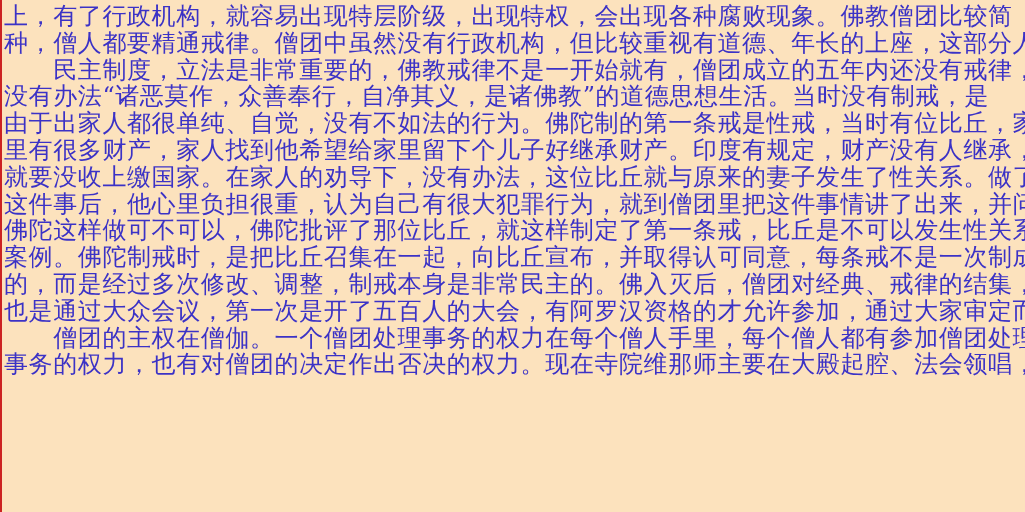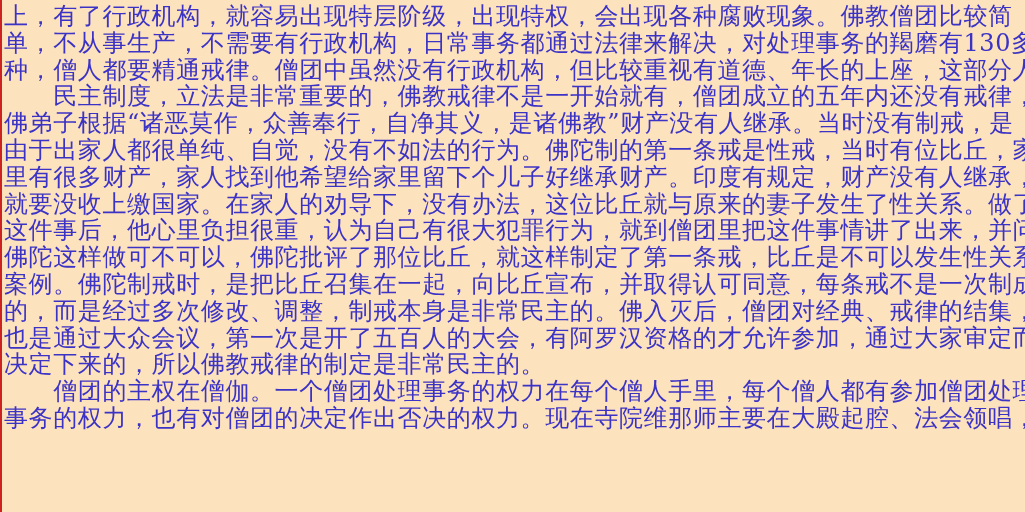--- a/index.html
+++ b/index.html
@@ -44,36 +44,34 @@
 </style>
 </head>
 <body>
 
 <div class="page">
   <div class="scan-edge"></div>
   <div class="text-block">
 
     <div>
       <div class="text-line">上，有了行政机构，就容易出现特层阶级，出现特权，会出现各种腐败现象。佛教僧团比较简</div>
-      <div class="text-line">单，不从事生产，不需要有行政机构，日常事务都通过法律来解决，对处理事务的羯磨有130多</div>
       <div class="text-line">种，僧人都要精通戒律。僧团中虽然没有行政机构，但比较重视有道德、年长的上座，这部分人</div>
     </div>
 
     <div>
       <div class="text-line">　　民主制度，立法是非常重要的，佛教戒律不是一开始就有，僧团成立的五年内还没有戒律，</div>
-      <div class="text-line">佛弟子根据“诸恶莫作，众善奉行，自净其义，是诸佛教”财产没有人继承。当时没有制戒，是</div>
+      <div class="text-line">没有办法“诸恶莫作，众善奉行，自净其义，是诸佛教”的道德思想生活。当时没有制戒，是</div>
       <div class="text-line">由于出家人都很单纯、自觉，没有不如法的行为。佛陀制的第一条戒是性戒，当时有位比丘，家</div>
       <div class="text-line">里有很多财产，家人找到他希望给家里留下个儿子好继承财产。印度有规定，财产没有人继承，</div>
       <div class="text-line">就要没收上缴国家。在家人的劝导下，没有办法，这位比丘就与原来的妻子发生了性关系。做了</div>
       <div class="text-line">这件事后，他心里负担很重，认为自己有很大犯罪行为，就到僧团里把这件事情讲了出来，并问</div>
       <div class="text-line">佛陀这样做可不可以，佛陀批评了那位比丘，就这样制定了第一条戒，比丘是不可以发生性关系</div>
       <div class="text-line">案例。佛陀制戒时，是把比丘召集在一起，向比丘宣布，并取得认可同意，每条戒不是一次制成</div>
       <div class="text-line">的，而是经过多次修改、调整，制戒本身是非常民主的。佛入灭后，僧团对经典、戒律的结集，</div>
       <div class="text-line">也是通过大众会议，第一次是开了五百人的大会，有阿罗汉资格的才允许参加，通过大家审定而</div>
-      <div class="text-line">决定下来的，所以佛教戒律的制定是非常民主的。</div>
     </div>
 
     <div>
       <div class="text-line">　　僧团的主权在僧伽。一个僧团处理事务的权力在每个僧人手里，每个僧人都有参加僧团处理</div>
       <div class="text-line">事务的权力，也有对僧团的决定作出否决的权力。现在寺院维那师主要在大殿起腔、法会领唱，</div>
     </div>
 
   </div>
 </div>
 

